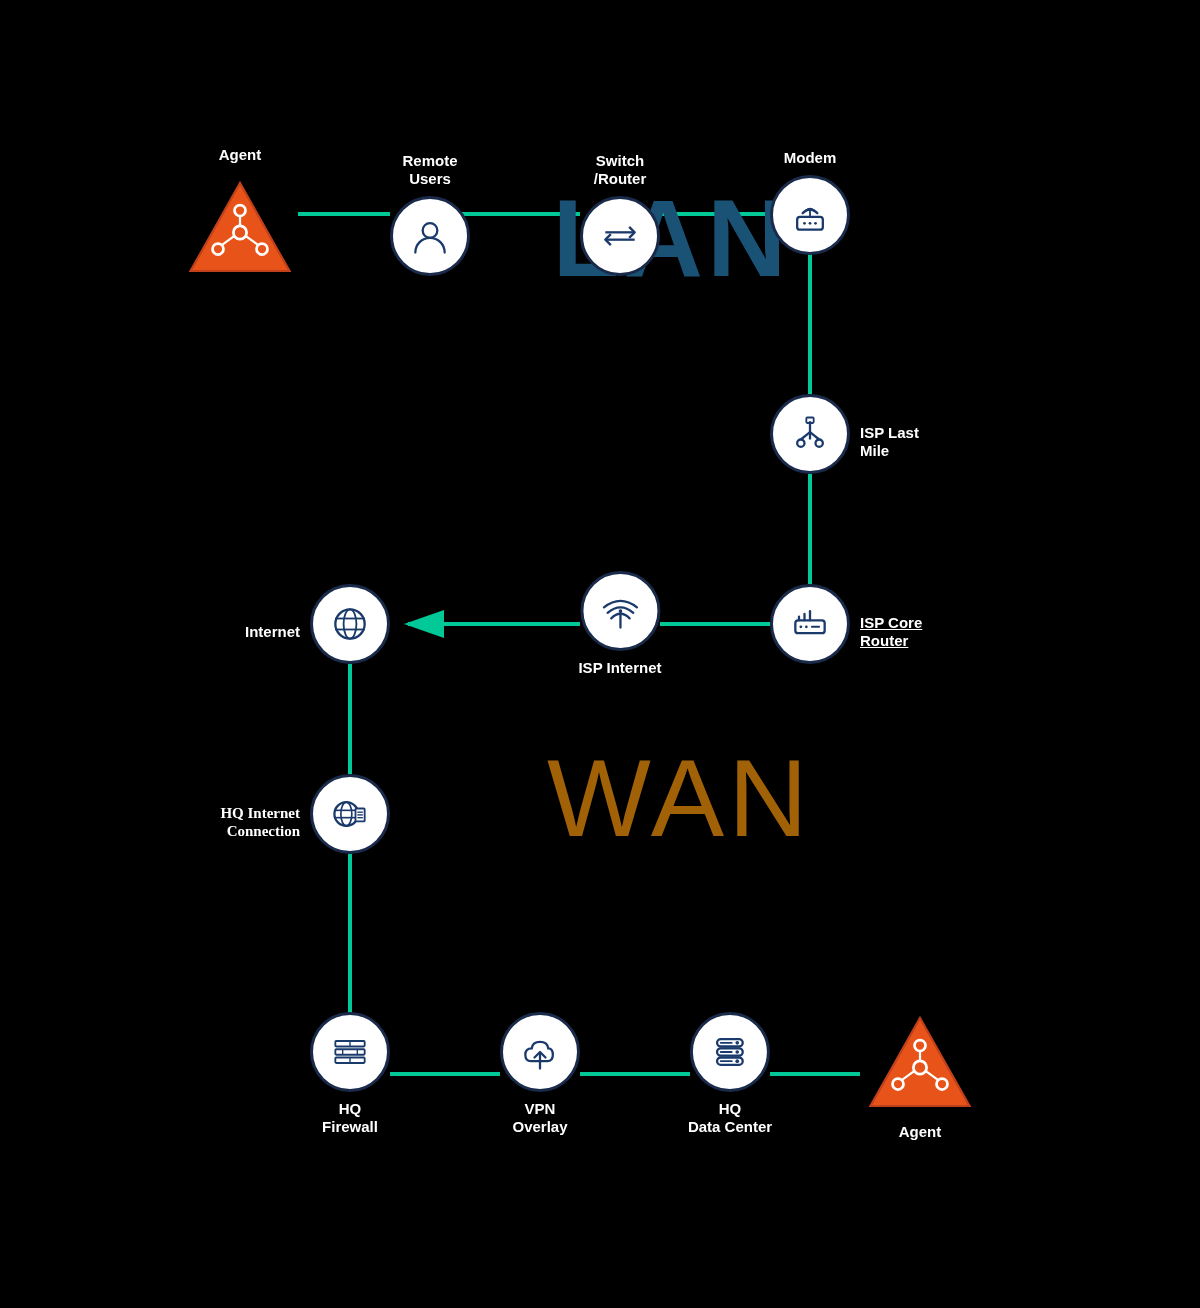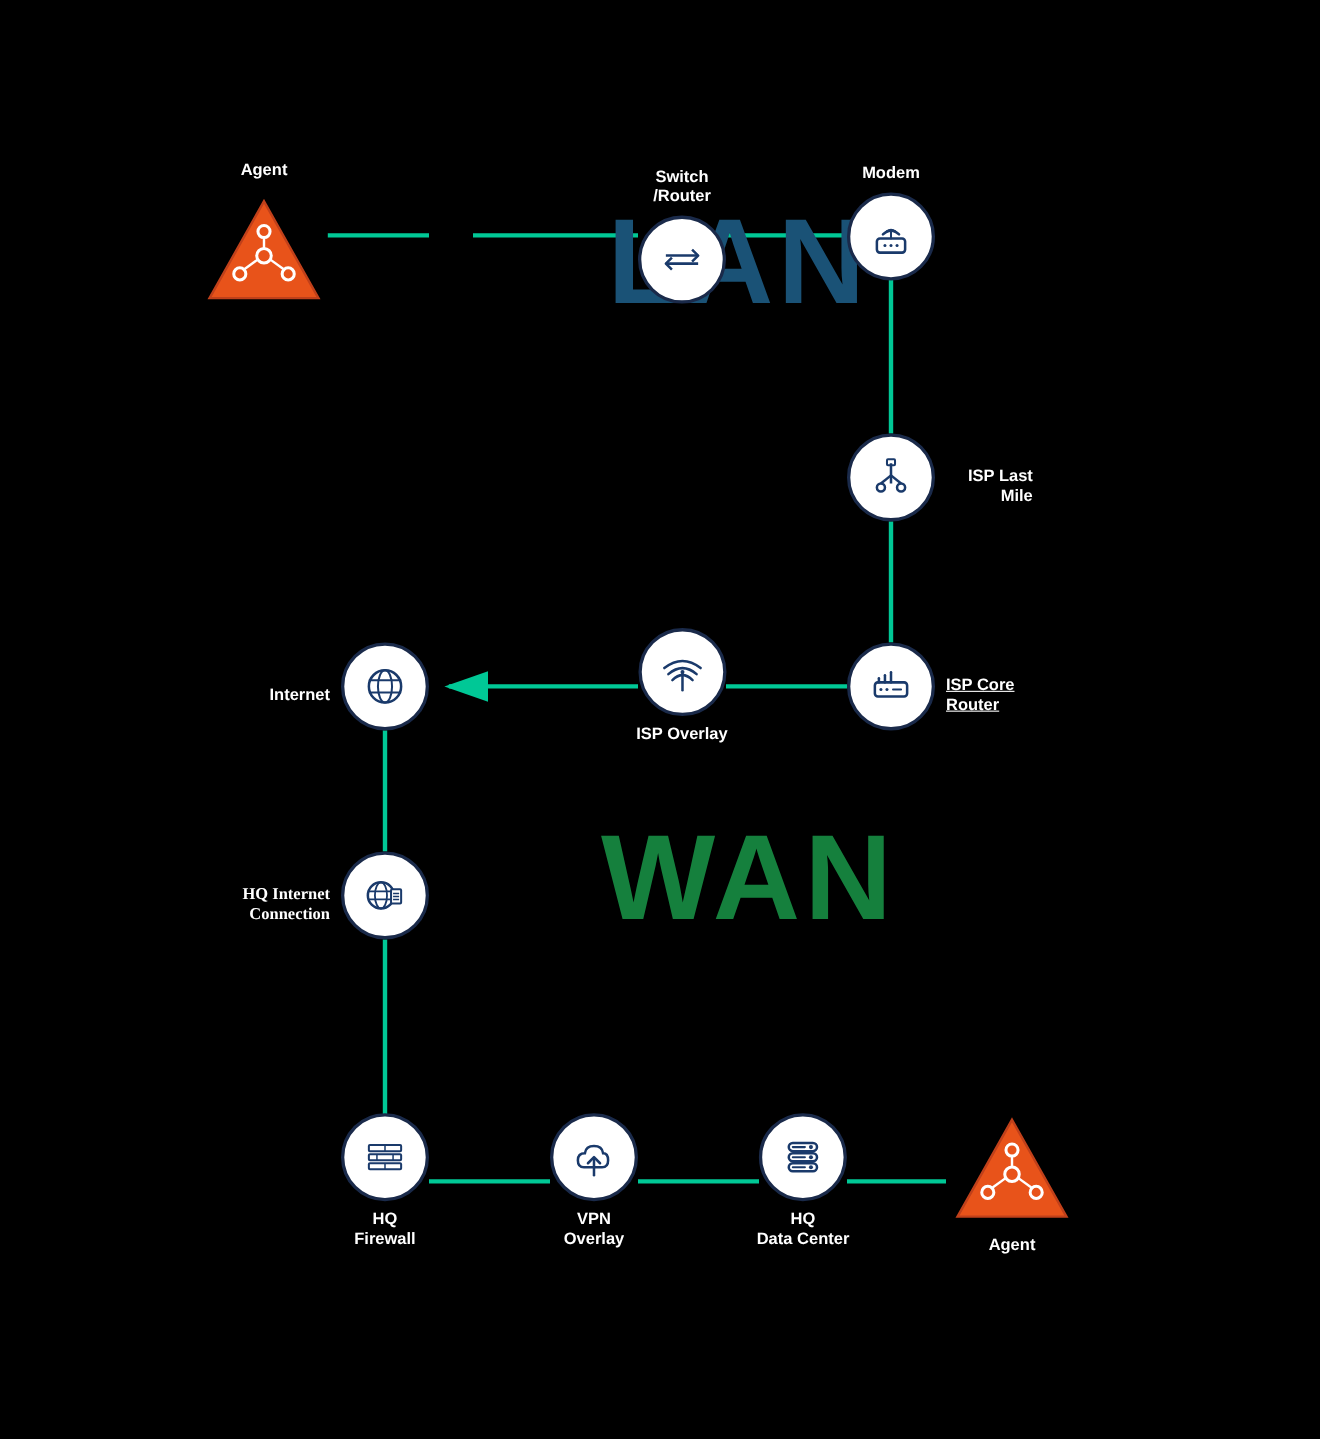--- a/index.html
+++ b/index.html
@@ -86,23 +86,23 @@
       font-size: 110px;
       font-weight: 900;
       letter-spacing: 4px;
       left: 50%;
       transform: translateX(-20%);
       top: 120px;
       user-select: none;
     }
     .wan-text {
       position: absolute;
-      color: #15803d;
+      color: #a16207;
       font-size: 110px;
-      font-weight: 700;
+      font-weight: 400;
       letter-spacing: 4px;
       left: 50%;
       transform: translateX(-20%);
       top: 680px;
       user-select: none;
       text-align: right;
     }
   </style>
 </head>
 <body>
@@ -155,20 +155,29 @@
         <circle cx="30" cy="65" r="5" fill="none" stroke="white" stroke-width="2.5"></circle>
         <circle cx="70" cy="65" r="5" fill="none" stroke="white" stroke-width="2.5"></circle>
         <circle cx="50" cy="30" r="5" fill="none" stroke="white" stroke-width="2.5"></circle>
         <line x1="50" y1="35" x2="50" y2="44" stroke="white" stroke-width="2"></line>
         <line x1="45" y1="53" x2="34" y2="61" stroke="white" stroke-width="2"></line>
         <line x1="55" y1="53" x2="66" y2="61" stroke="white" stroke-width="2"></line>
       </svg>
     </div>
   </div>
 
+  <div class="node" style="left:280px; top:160px;">
+    <div class="node-label-above">Remote<br>Users</div>
+    <div class="node-circle">
+      <svg viewBox="0 0 48 48" fill="none" xmlns="http://www.w3.org/2000/svg">
+        <circle cx="24" cy="18" r="8" stroke="#1a3a6b" stroke-width="2.5"></circle>
+        <path d="M8 42c0-8.837 7.163-16 16-16s16 7.163 16 16" stroke="#1a3a6b" stroke-width="2.5" stroke-linecap="round"></path>
+      </svg>
+    </div>
+  </div>
 
   <div class="node" style="left:470px; top:160px;">
     <div class="node-label-above">Switch<br>/Router</div>
     <div class="node-circle">
       <svg viewBox="0 0 48 48" fill="none" xmlns="http://www.w3.org/2000/svg">
 
         <line x1="8" y1="20" x2="40" y2="20" stroke="#1a3a6b" stroke-width="2.5"></line>
         <polyline points="34,14 40,20 34,26" stroke="#1a3a6b" stroke-width="2.5" fill="none" stroke-linejoin="round"></polyline>
         <line x1="40" y1="28" x2="8" y2="28" stroke="#1a3a6b" stroke-width="2.5"></line>
         <polyline points="14,22 8,28 14,34" stroke="#1a3a6b" stroke-width="2.5" fill="none" stroke-linejoin="round"></polyline>
@@ -197,21 +206,21 @@
       <svg viewBox="0 0 48 48" fill="none" xmlns="http://www.w3.org/2000/svg">
 
         <line x1="24" y1="10" x2="24" y2="30" stroke="#1a3a6b" stroke-width="2.5"></line>
         <line x1="24" y1="22" x2="14" y2="30" stroke="#1a3a6b" stroke-width="2.5"></line>
         <line x1="24" y1="22" x2="34" y2="30" stroke="#1a3a6b" stroke-width="2.5"></line>
         <circle cx="14" cy="34" r="4" stroke="#1a3a6b" stroke-width="2.5"></circle>
         <circle cx="34" cy="34" r="4" stroke="#1a3a6b" stroke-width="2.5"></circle>
         <rect x="20" y="6" width="8" height="6" rx="1" stroke="#1a3a6b" stroke-width="2" fill="none"></rect>
       </svg>
     </div>
-    <div class="node-label" style="position:absolute; left:calc(100% + 10px); top:50%; transform:translateY(-50%); text-align:right;margin-left:20px;">ISP Last<br>Mile</div>
+    <div class="node-label" style="position:absolute; left:calc(100% + 10px); top:50%; transform:translateY(-50%); text-align:left;">ISP Last<br>Mile</div>
   </div>
 
   <div class="node" style="left:660px; top:570px;">
     <div class="node-circle">
       <svg viewBox="0 0 48 48" fill="none" xmlns="http://www.w3.org/2000/svg">
 
         <rect x="8" y="20" width="32" height="14" rx="3" stroke="#1a3a6b" stroke-width="2.5"></rect>
         <line x1="14" y1="27" x2="14" y2="27" stroke="#1a3a6b" stroke-width="3" stroke-linecap="round"></line>
         <line x1="20" y1="27" x2="20" y2="27" stroke="#1a3a6b" stroke-width="3" stroke-linecap="round"></line>
         <line x1="26" y1="27" x2="34" y2="27" stroke="#1a3a6b" stroke-width="2" stroke-linecap="round"></line>
@@ -228,21 +237,21 @@
     <div class="node-circle">
       <svg viewBox="0 0 48 48" fill="none" xmlns="http://www.w3.org/2000/svg">
 
         <line x1="24" y1="24" x2="24" y2="42" stroke="#1a3a6b" stroke-width="2.5" stroke-linecap="round"></line>
         <path d="M14 32 Q24 22 34 32" stroke="#1a3a6b" stroke-width="2.5" fill="none" stroke-linecap="round"></path>
         <path d="M10 26 Q24 14 38 26" stroke="#1a3a6b" stroke-width="2.5" fill="none" stroke-linecap="round"></path>
         <path d="M6 20 Q24 6 42 20" stroke="#1a3a6b" stroke-width="2.5" fill="none" stroke-linecap="round"></path>
         <circle cx="24" cy="24" r="2" fill="#1a3a6b"></circle>
       </svg>
     </div>
-    <div class="node-label" style="margin-top:8px;">ISP Overlay</div>
+    <div class="node-label" style="margin-top:8px;">ISP Internet</div>
   </div>
 
   <div class="node" style="left:200px; top:570px;">
     <div class="node-circle">
       <svg viewBox="0 0 48 48" fill="none" xmlns="http://www.w3.org/2000/svg">
         <circle cx="24" cy="24" r="16" stroke="#1a3a6b" stroke-width="2.5"></circle>
         <ellipse cx="24" cy="24" rx="7" ry="16" stroke="#1a3a6b" stroke-width="2"></ellipse>
         <line x1="8" y1="18" x2="40" y2="18" stroke="#1a3a6b" stroke-width="2"></line>
         <line x1="8" y1="30" x2="40" y2="30" stroke="#1a3a6b" stroke-width="2"></line>
       </svg>

